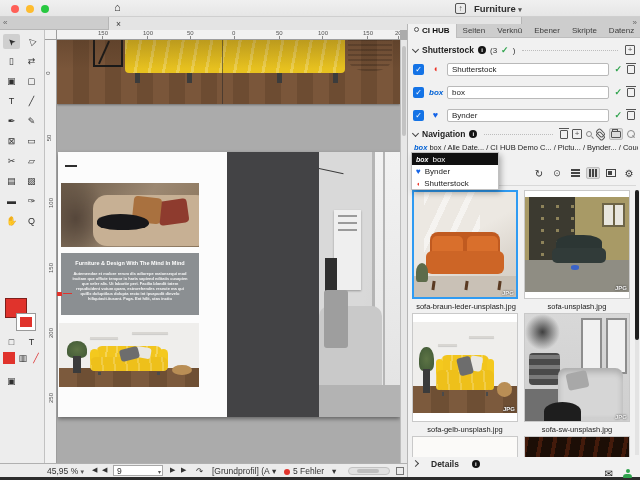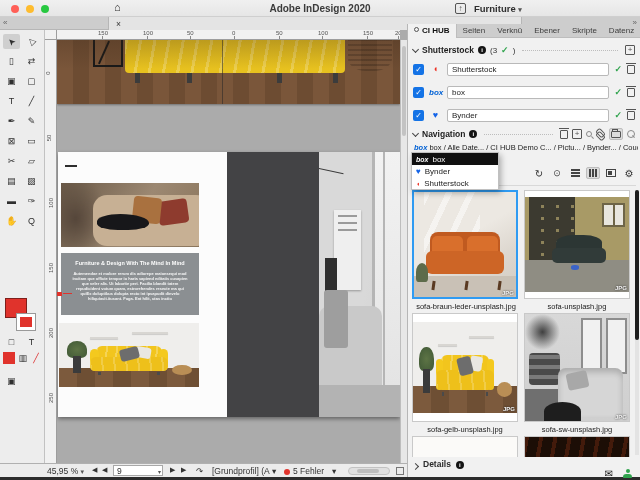--- a/index.html
+++ b/index.html
@@ -191,35 +191,34 @@
   .ph-swroom .plantd{position:absolute;left:0;top:0;width:34%;height:34%;background:radial-gradient(closest-side,#3f3f3f,rgba(63,63,63,0))}
   .ph-swroom .sofa{position:absolute;right:6%;bottom:4%;width:62%;height:46%;background:#d6d6d6;border-radius:8px 8px 4px 4px;box-shadow:inset 0 4px 6px rgba(0,0,0,.2)}
   .ph-swroom .pil{position:absolute;right:40%;bottom:30%;width:20%;height:16%;background:#a8a8a8;border-radius:3px;transform:rotate(-12deg)}
   .ph-swroom .rug{position:absolute;left:0;bottom:0;width:44%;height:30%;background:#6f6f6f}
   .ph-swroom .tbl{position:absolute;left:18%;bottom:0;width:36%;height:18%;background:#1e1e1e;border-radius:50% 50% 0 0}
   .ph-swroom .chairs{position:absolute;left:4%;top:36%;width:30%;height:30%;background:repeating-linear-gradient(0deg,#4a4a4a 0 6px,#7a7a7a 6px 10px);border-radius:4px}
 
   .ph-r3a{background:#fbfaf8}
   .ph-r3b{background:#1c0e06;background-image:repeating-linear-gradient(100deg,rgba(140,50,20,.35) 0 4px,rgba(0,0,0,0) 4px 14px)}
 
-  .details{position:absolute;left:5px;top:435px;display:flex;align-items:flex-end;gap:5px}
+  .details{position:absolute;left:5px;top:435px;display:flex;align-items:center;gap:13px}
   .bottomicons{position:absolute;right:8px;top:444px;display:flex;gap:10px;align-items:center}
   .i-person{width:9px;height:9px;position:relative}
   .i-person::before{content:"";position:absolute;left:2.5px;top:0;width:4px;height:4px;border-radius:50%;background:#2fa34d}
   .i-person::after{content:"";position:absolute;left:0;top:4.5px;width:9px;height:4.5px;border-radius:4px 4px 1px 1px;background:#2fa34d}
 </style>
 </head>
 <body>
 
 <div class="titlebar">
   <span class="tl" style="left:11px;background:#ff5f57"></span>
   <span class="tl" style="left:26px;background:#febc2e"></span>
   <span class="tl" style="left:41px;background:#28c840"></span>
   <span class="home">⌂</span>
-  <div class="app-title">Adobe InDesign 2020</div>
   <div class="share">↑</div>
   <span class="ws"><span>Furniture</span> <span class="caret">▾</span></span>
 </div>
 
 <div class="tabstrip">
   <span class="edgechev" style="left:3px">«</span>
   <div class="doctab">
     <span>×</span>
   </div>
   <span class="edgechev" style="right:3px">»</span>

